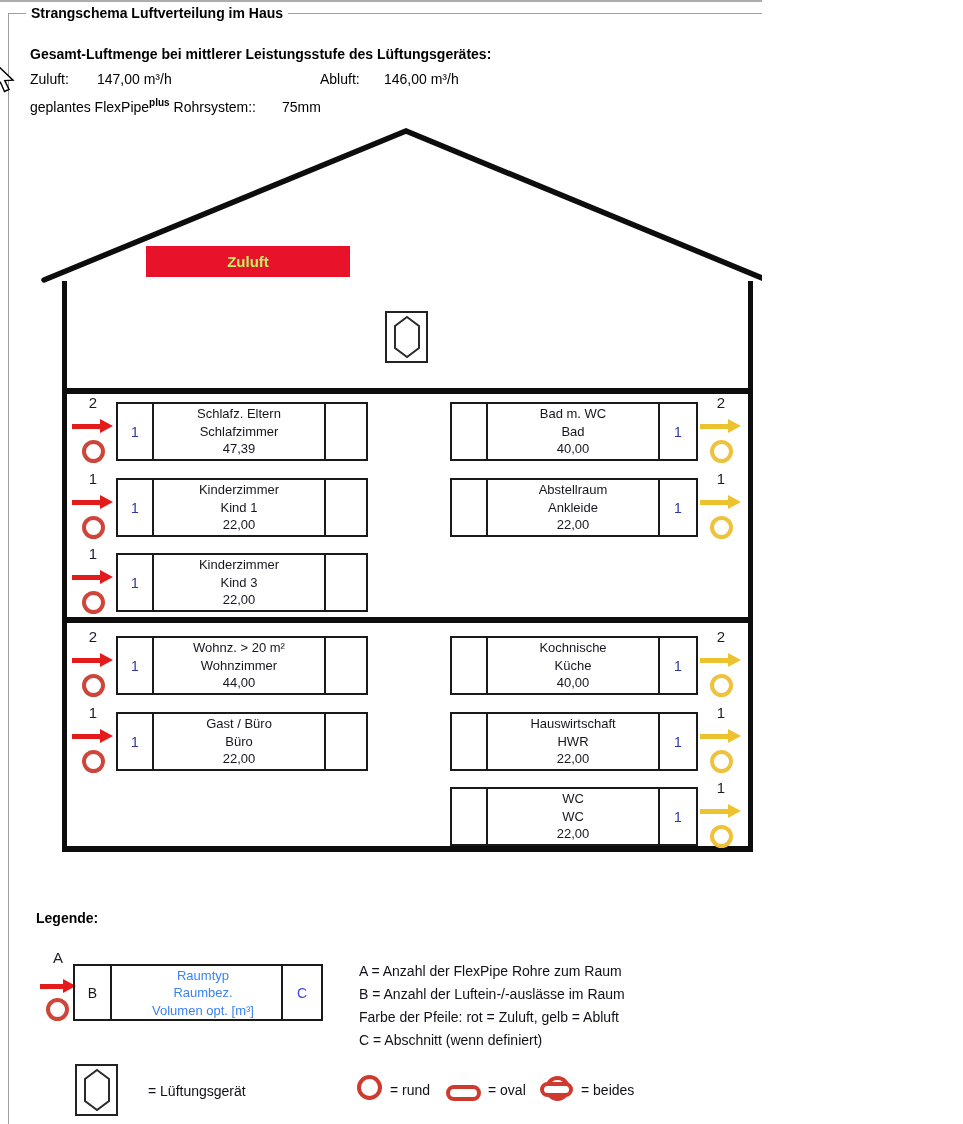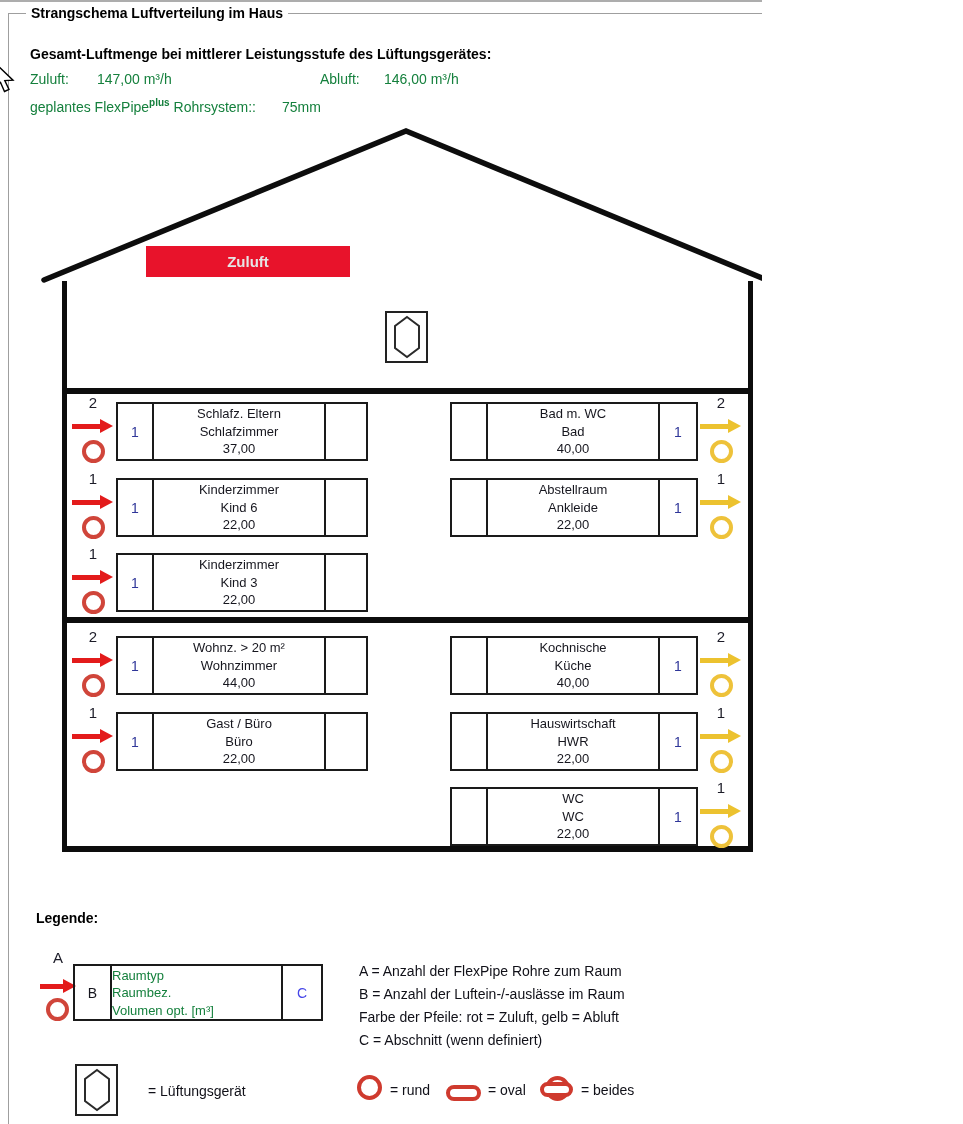--- a/index.html
+++ b/index.html
@@ -8,30 +8,30 @@
     font-family:"Liberation Sans","DejaVu Sans",sans-serif;color:#111;overflow:hidden;
   }
   .abs{position:absolute;}
   
   .top-edge{left:0;top:0;width:963px;height:2px;background:#adadad;}
   .gb-top{left:8px;top:13px;width:955px;height:1px;background:#9f9f9f;}
   .gb-left{left:8px;top:13px;width:1px;height:1111px;background:#9f9f9f;}
   .gb-title{left:26px;top:5px;background:#fff;padding:0 5px;font-size:14px;font-weight:bold;color:#000;z-index:3;}
   
   .h-bold{left:30px;top:46px;font-size:14px;font-weight:bold;color:#000;}
-  .lbl{font-size:14px;color:#15803d;}
+  .lbl{font-size:14px;color:#000000;}
   .row2{top:71px;} .row3{top:97px;}
   .sup{font-size:10px;font-weight:bold;vertical-align:6px;}
   
   .roof-svg{left:30px;top:125px;z-index:1;}
   .walls{left:62px;top:281px;width:691px;height:571px;border-left:5px solid #0d0d0d;border-right:5px solid #0d0d0d;border-bottom:6px solid #0d0d0d;box-sizing:border-box;}
   .floorline{left:62px;width:691px;height:6px;background:#0d0d0d;}
   .fl-1{top:388px;} .fl-2{top:617px;}
   .banner{top:246px;height:31px;display:flex;align-items:center;justify-content:center;font-size:15px;font-weight:bold;z-index:2;}
-  .banner.supply{left:146px;width:204px;background:#e8132b;color:#e5e5e5;}
+  .banner.supply{left:146px;width:204px;background:#e8132b;color:#bef264;}
   .banner.exhaust{left:451px;width:211px;background:#ecc22f;color:#151515;}
   .unitbox{left:385px;top:311px;width:43px;height:52px;border:2px solid #222;box-sizing:border-box;background:#fff;display:flex;align-items:center;justify-content:center;}
   .floor-tag{left:797px;width:120px;height:44px;border:2px solid #222;box-sizing:border-box;background:#fff;display:flex;align-items:center;justify-content:center;font-size:14px;color:#101010;}
   .ft-0{top:312px;} .ft-1{top:486px;} .ft-2{top:719px;}
   
   .room-row{position:absolute;left:0;width:963px;height:66px;}
   .room-row .box{position:absolute;top:0;height:59px;border:2px solid #1a1a1a;box-sizing:border-box;display:grid;background:#fff;}
   .room-row.supply .box{left:116px;width:252px;grid-template-columns:36px 1fr 42px;}
   .room-row.exhaust .box{left:450px;width:248px;grid-template-columns:36px 1fr 38px;}
   .room-row .cell{display:flex;align-items:center;justify-content:center;font-size:14px;color:#2f3699;}
@@ -48,21 +48,21 @@
   .room-row.exhaust .head{left:728px;border-left:13px solid #ecc22f;}
   .room-row .ring{position:absolute;top:38px;width:15px;height:15px;border-radius:50%;border:4px solid #d0453a;background:#fff;}
   .room-row.supply .ring{left:82px;}
   .room-row.exhaust .ring{left:710px;border-color:#eec23a;}
   
   .legend-title{left:36px;top:910px;font-size:14px;font-weight:bold;color:#000;}
   .lg-box{left:73px;top:964px;width:250px;height:57px;border:2px solid #1a1a1a;box-sizing:border-box;display:grid;grid-template-columns:37px 1fr 40px;}
   .lg-box .cell{display:flex;align-items:center;justify-content:center;font-size:14px;color:#16161e;}
   .lg-box .ca{border-right:2px solid #1a1a1a;}
   .lg-box .cb{border-left:2px solid #1a1a1a;color:#4646e8;}
-  .lg-box .mid{padding-top:1px;text-align:left;font-size:13px;line-height:17.3px;color:#15803d;}
+  .lg-box .mid{padding-top:1px;text-align:center;font-size:13px;line-height:17.3px;color:#3b82f6;padding-left:13px;}
   .lg-a{left:40px;top:949px;width:36px;text-align:center;font-size:15px;color:#1c1c28;}
   .lg-shaft{left:40px;top:984px;width:23px;height:5px;background:#e31b1b;}
   .lg-head{left:63px;top:979px;width:0;height:0;border-top:7.5px solid transparent;border-bottom:7.5px solid transparent;border-left:13px solid #e31b1b;}
   .lg-ring{left:46px;top:998px;width:15px;height:15px;border-radius:50%;border:4px solid #d0453a;}
   .lg-notes{left:359px;top:960px;font-size:14px;line-height:23px;color:#101018;}
   .lg-unitbox{left:75px;top:1064px;width:43px;height:52px;border:2px solid #222;box-sizing:border-box;display:flex;align-items:center;justify-content:center;}
   .lg-unitlabel{left:148px;top:1083px;font-size:14px;color:#101018;}
   .sym-label{font-size:14px;color:#101018;top:1082px;}
   .sym-round{left:357px;top:1075px;width:17px;height:17px;border-radius:50%;border:4px solid #cf3a2e;}
   .sl-round{left:390px;}
@@ -118,35 +118,35 @@
       <div class="room-row supply" style="top: 402px;">
     <div class="count">2</div>
     <div class="shaft"></div>
     <div class="head"></div>
     <div class="ring"></div>
     <div class="box">
       <div class="cell a">1</div>
       <div class="mid">
         <div>Schlafz. Eltern</div>
         <div>Schlafzimmer</div>
-        <div>37,00</div>
+        <div>47,39</div>
       </div>
       <div class="cell b"></div>
     </div>
   </div>
       <div class="room-row supply" style="top: 478px;">
     <div class="count">1</div>
     <div class="shaft"></div>
     <div class="head"></div>
     <div class="ring"></div>
     <div class="box">
       <div class="cell a">1</div>
       <div class="mid">
         <div>Kinderzimmer</div>
-        <div>Kind 6</div>
+        <div>Kind 1</div>
         <div>22,00</div>
       </div>
       <div class="cell b"></div>
     </div>
   </div>
       <div class="room-row supply" style="top: 553px;">
     <div class="count">1</div>
     <div class="shaft"></div>
     <div class="head"></div>
     <div class="ring"></div>

